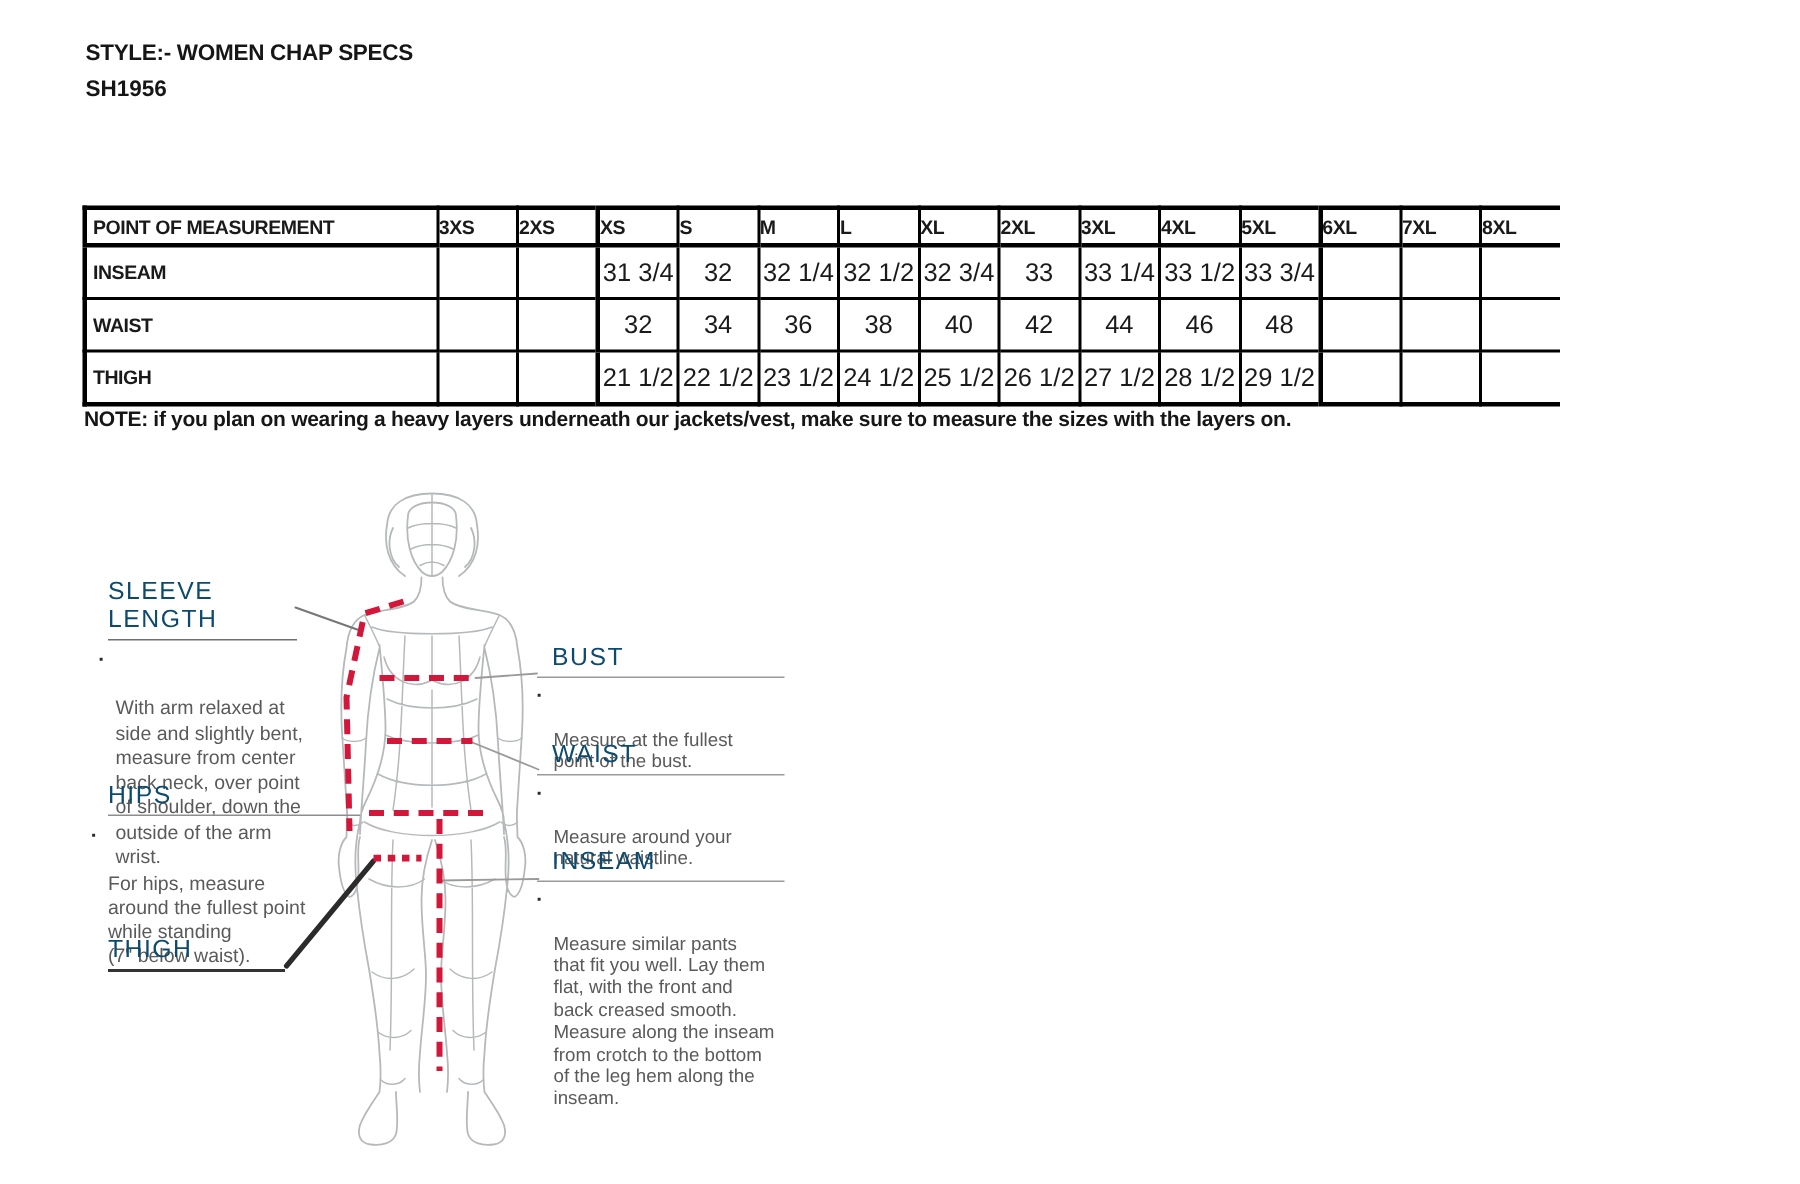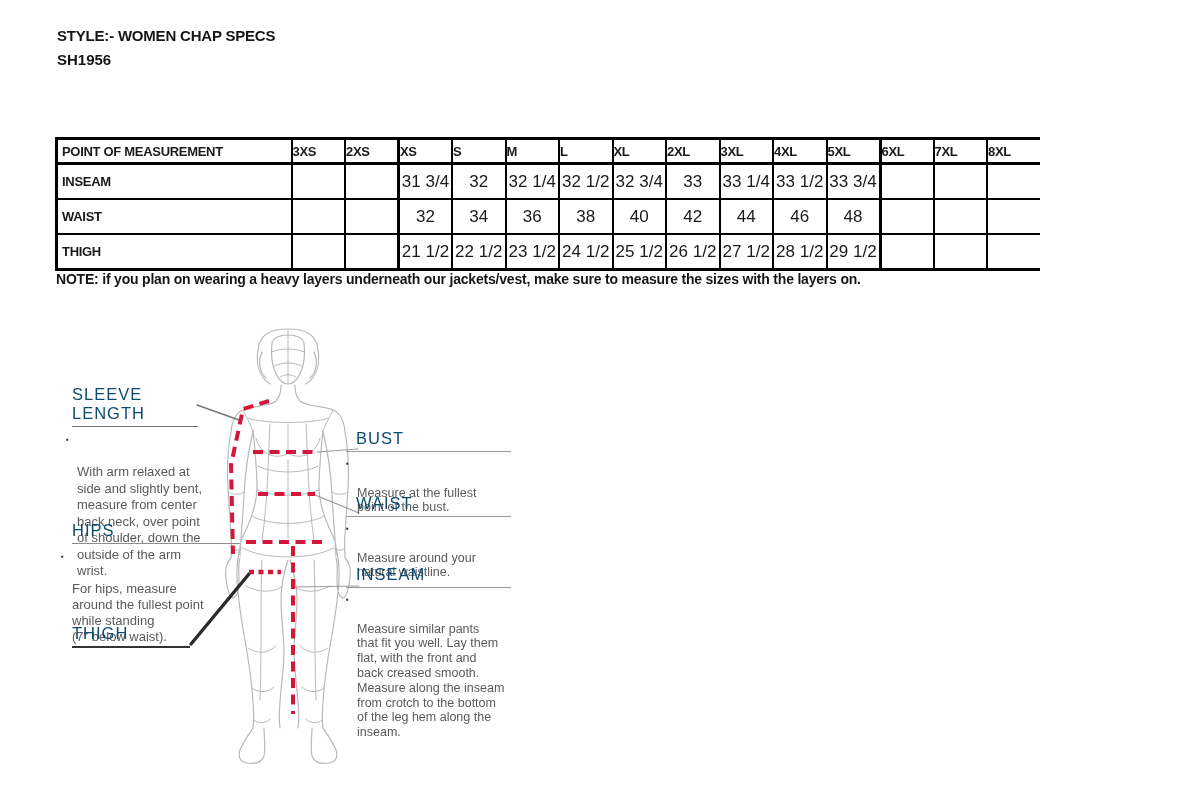--- a/index.html
+++ b/index.html
@@ -34,21 +34,21 @@
   .lab-sleeve{left:72px;top:385px;width:170px;}
   .lab-sleeve .hd{width:126px;border-bottom:1.5px solid #6f6f6f;}
   .lab-sleeve .txt{margin-top:4px;margin-left:5px;font-size:13px;line-height:16.5px;}
   .lab-hips{left:72px;top:521px;width:180px;}
   .lab-hips .hd{width:168px;border-bottom:1.3px solid #8d8d8d;}
   .lab-hips .txt{margin-top:4px;margin-left:0px;font-size:13px;line-height:16.3px;}
   .lab-thigh{left:72px;top:624px;width:180px;}
   .lab-thigh .hd{width:118px;border-bottom:2px solid #333;}
   .lab-thigh .txt{margin-top:6px;margin-left:-5px;font-size:13.5px;line-height:17.5px;color:#4f4f4f;}
   
-  .lab-right{left:346px;width:165px;}
+  .lab-right{left:358px;width:165px;}
   .lab-right .hd{width:155px;padding-left:10px;border-bottom:1.3px solid #999;}
   .lab-right .txt{margin-top:4px;margin-left:11px;font-size:12.5px;line-height:14.8px;}
   .lab-bust{top:429px;}
   .lab-waist{top:494px;}
   .lab-inseam{top:565px;}
 </style>
 </head>
 <body>
 
 <div class="page">

